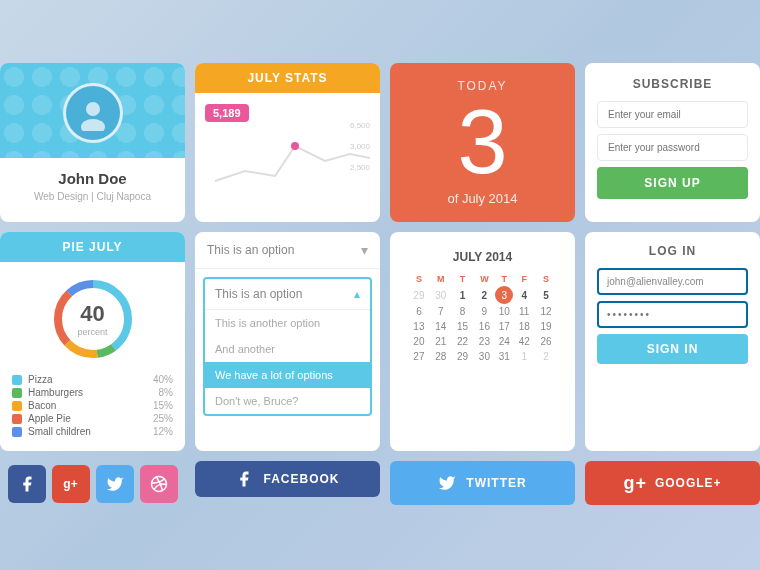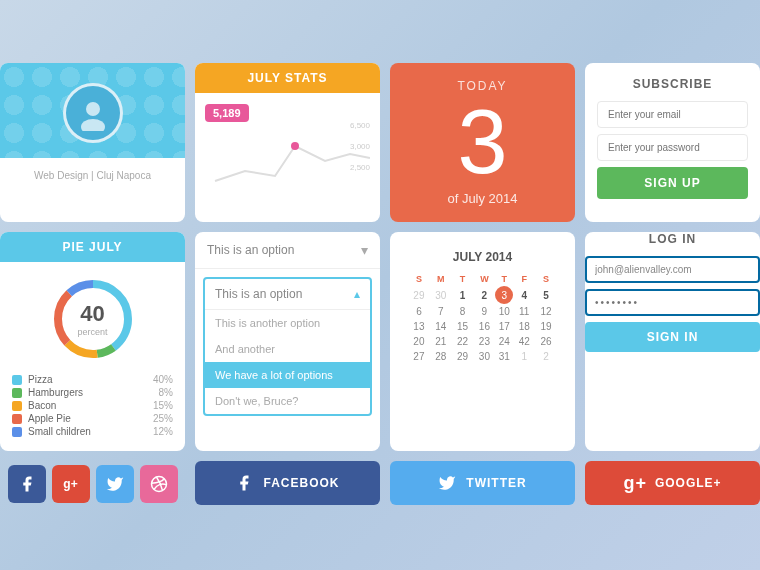--- a/index.html
+++ b/index.html
@@ -229,21 +229,21 @@
       border-radius: 6px;
       display: flex;
       align-items: center;
       justify-content: center;
       gap: 10px;
       color: white;
       font-size: 12px;
       font-weight: bold;
       letter-spacing: 1px;
       cursor: pointer;
-      height: 44px;
+      height: 36px;
     }
 
     
     .today-card {
       background: #e8694a;
       border-radius: 8px;
       text-align: center;
       padding: 16px 10px;
       grid-row: 1;
       grid-column: 3;
@@ -362,20 +362,21 @@
       font-size: 12px;
       font-weight: bold;
       letter-spacing: 1px;
       cursor: pointer;
     }
 
     
     .login-card {
       background: white;
       border-radius: 8px;
+      padding: 12px;
       grid-row: 2;
       grid-column: 4;
     }
     .login-title {
       font-size: 12px;
       font-weight: bold;
       color: #666;
       letter-spacing: 1px;
       margin-bottom: 10px;
       text-align: center;
@@ -432,20 +433,21 @@
   <div class="profile-card">
     <div class="profile-header">
       <div class="avatar-circle">
         <svg viewBox="0 0 36 36" fill="none" xmlns="http://www.w3.org/2000/svg">
           <circle cx="18" cy="14" r="7" fill="rgba(255,255,255,0.7)"></circle>
           <ellipse cx="18" cy="32" rx="12" ry="8" fill="rgba(255,255,255,0.7)"></ellipse>
         </svg>
       </div>
     </div>
     <div class="profile-info">
+      <div class="profile-name">John Doe</div>
       <div class="profile-sub">Web Design | Cluj Napoca</div>
     </div>
   </div>
 
   <div class="stats-card">
     <div class="stats-header">JULY STATS</div>
     <div class="stats-body">
       <span class="stats-badge">5,189</span>
       <div class="stats-labels">
         <span>6,500</span>

